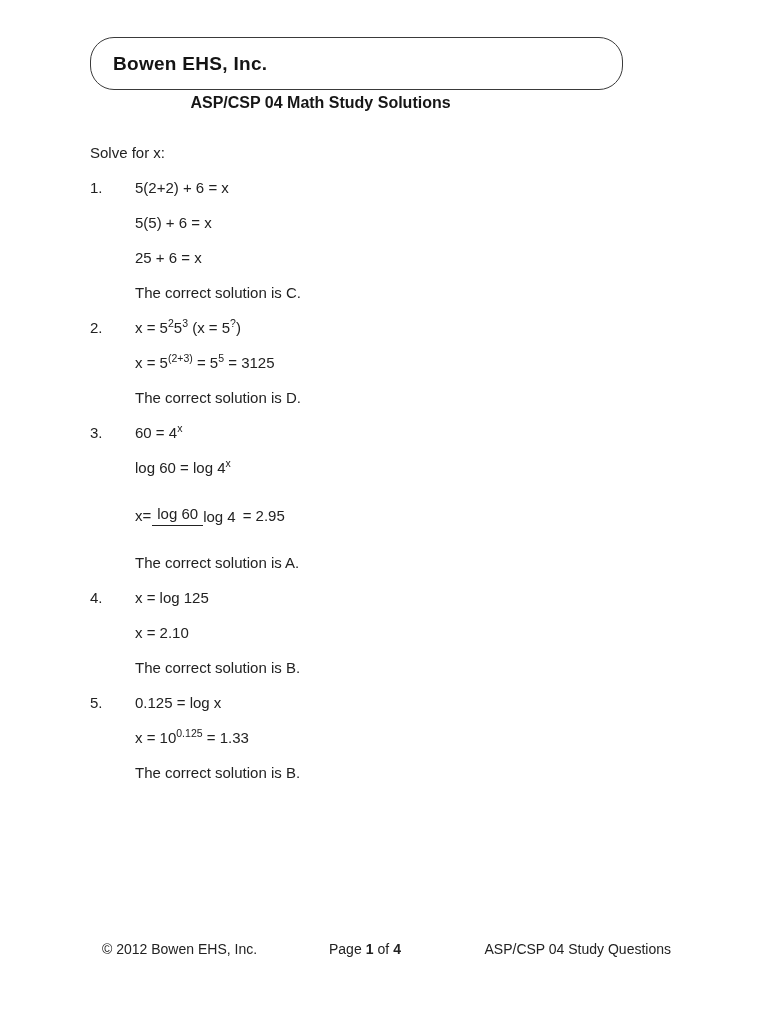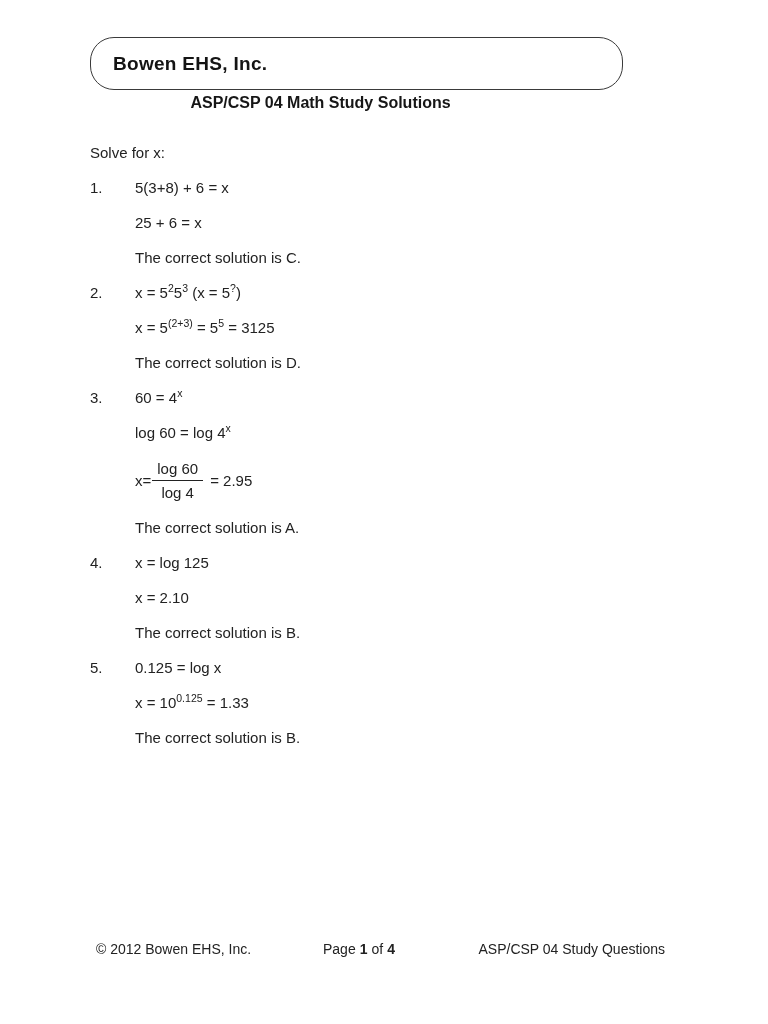--- a/index.html
+++ b/index.html
@@ -32,26 +32,26 @@
   .content {
     position: absolute; left: 90px; top: 135px; width: 593px;
     font-size: 15px;
   }
   .line { height: 35px; line-height: 35px; white-space: pre; }
   .problem { display: flex; }
   .pnum { width: 45px; height: 35px; line-height: 35px; flex: none; }
   .pbody { flex: 1; }
   .sup { font-size: 10.5px; position: relative; top: -6px; }
   .frac-row { height: 60px; display: flex; align-items: center; white-space: pre; }
-  .frac { display: inline-flex; flex-direction: column; align-items: center; margin-left: 1px; }
+  .frac { display: inline-flex; flex-direction: row; align-items: center; margin-left: 1px; }
   .frac-num { padding: 0 5px 3px 5px; border-bottom: 1.5px solid #222222; text-align: center; }
   .frac-den { padding-top: 3px; text-align: center; }
   .frac-post { margin-left: 7px; }
   .footer {
-    position: absolute; left: 6px; top: 941px; width: 744px; height: 20px;
+    position: absolute; left: 12px; top: 941px; width: 744px; height: 20px;
     font-size: 14px; color: #222222;
   }
   .footer-left { position: absolute; left: 90px; top: 0; }
   .footer-center { position: absolute; left: 317px; top: 0; display: flex; gap: 4px; }
   .footer-right { position: absolute; right: 85px; top: 0; }
   .bold { font-weight: bold; }
 </style>
 </head>
 <body>
 
@@ -61,21 +61,22 @@
 
 <div class="doc-title">ASP/CSP 04 Math Study Solutions</div>
 
 <div class="content">
 
   <div class="line">Solve for x:</div>
 
   <div class="problem">
     <div class="pnum">1.</div>
     <div class="pbody">
-      <div class="line">5(3+8) + 6 = x</div>
+      <div class="line">5(2+2) + 6 = x</div>
+      <div class="line">5(5) + 6 = x</div>
       <div class="line">25 + 6 = x</div>
       <div class="line">The correct solution is C.</div>
     </div>
   </div>
 
   <div class="problem">
     <div class="pnum">2.</div>
     <div class="pbody">
       <div class="line"><span>x = 5</span><span class="sup">2</span><span>5</span><span class="sup">3</span><span> (x = 5</span><span class="sup">?</span><span>)</span></div>
       <div class="line"><span>x = 5</span><span class="sup">(2+3)</span><span> = 5</span><span class="sup">5</span><span> = 3125</span></div>

